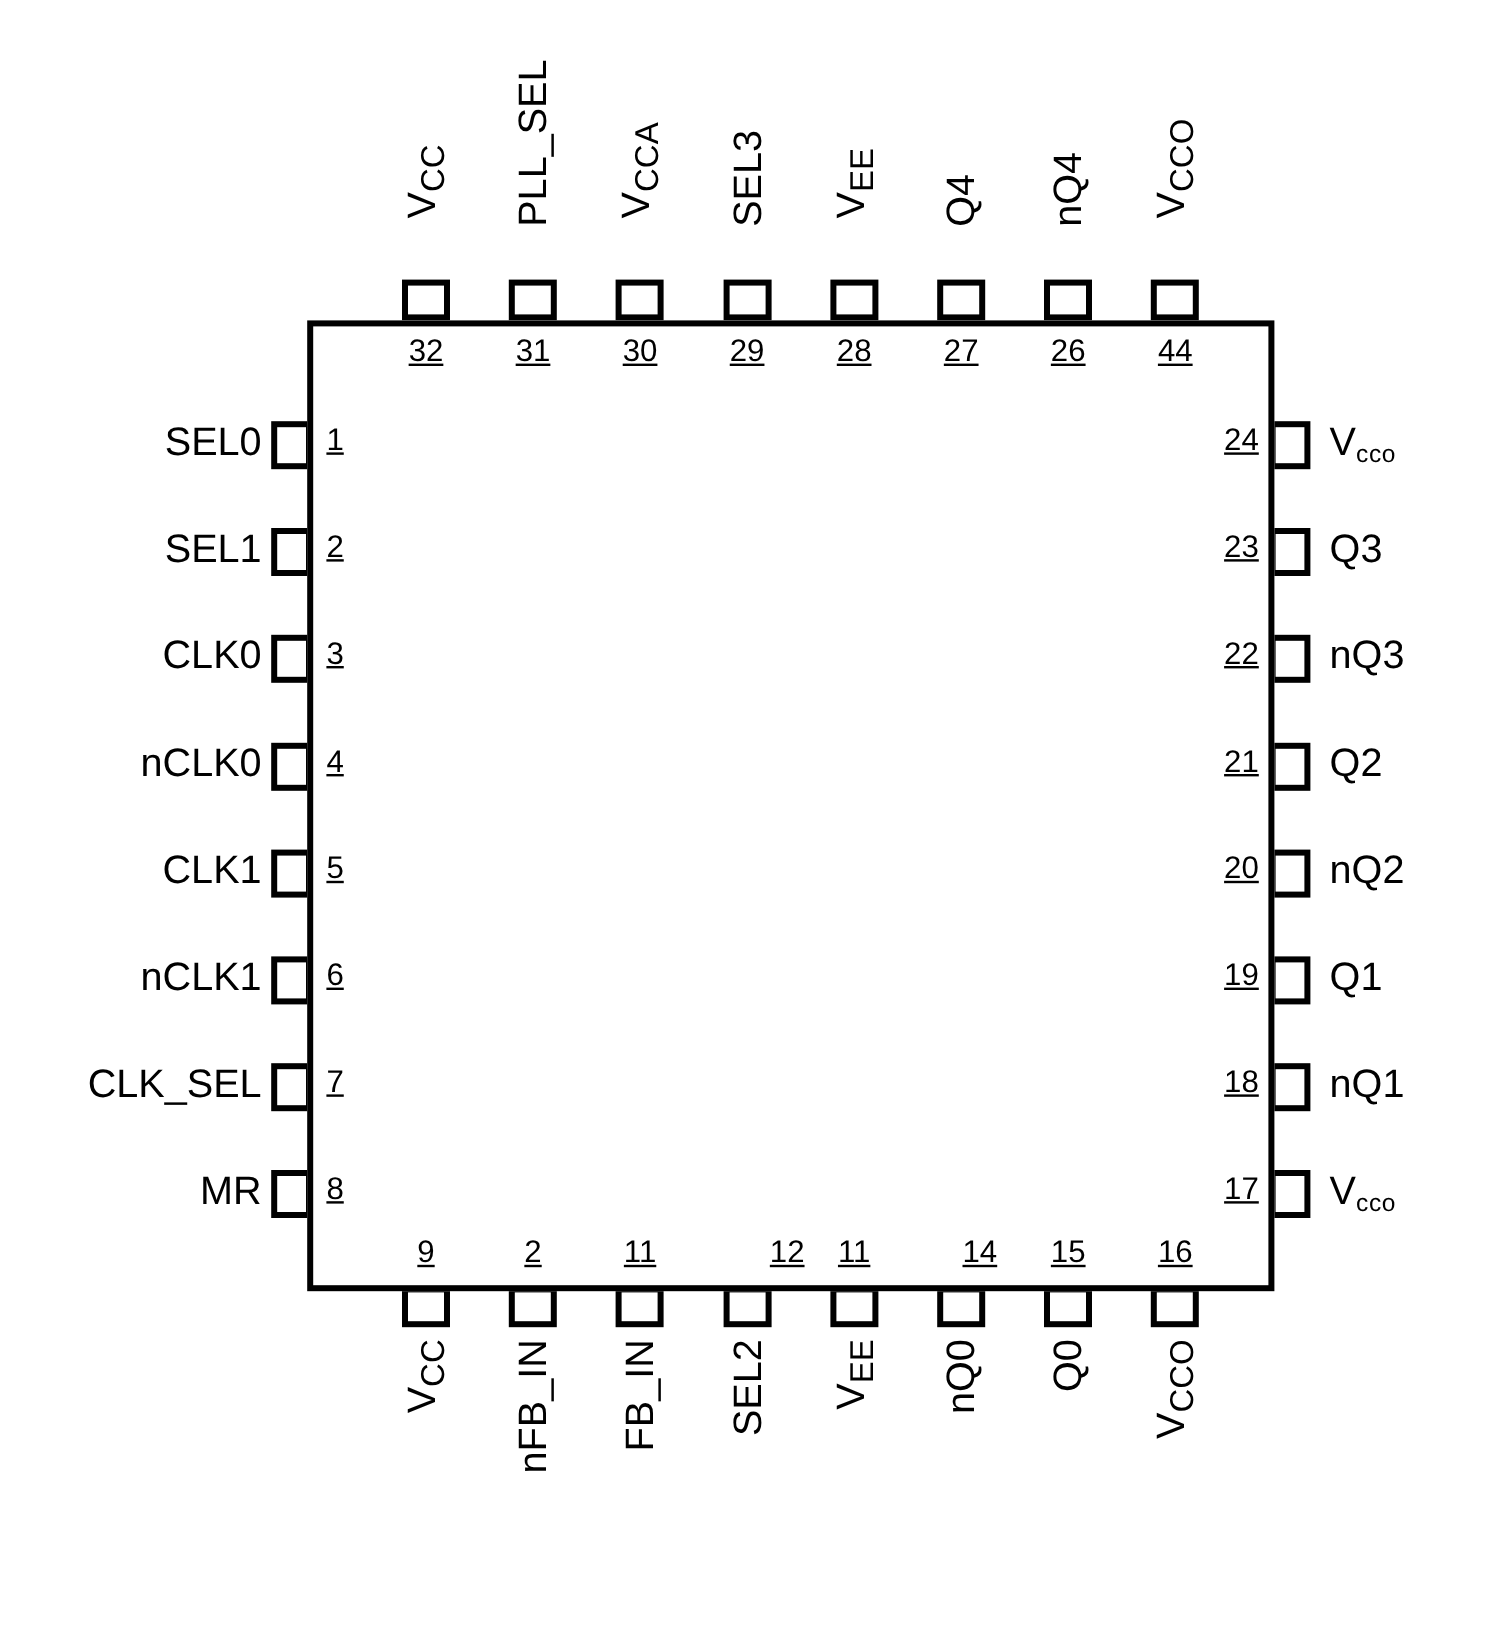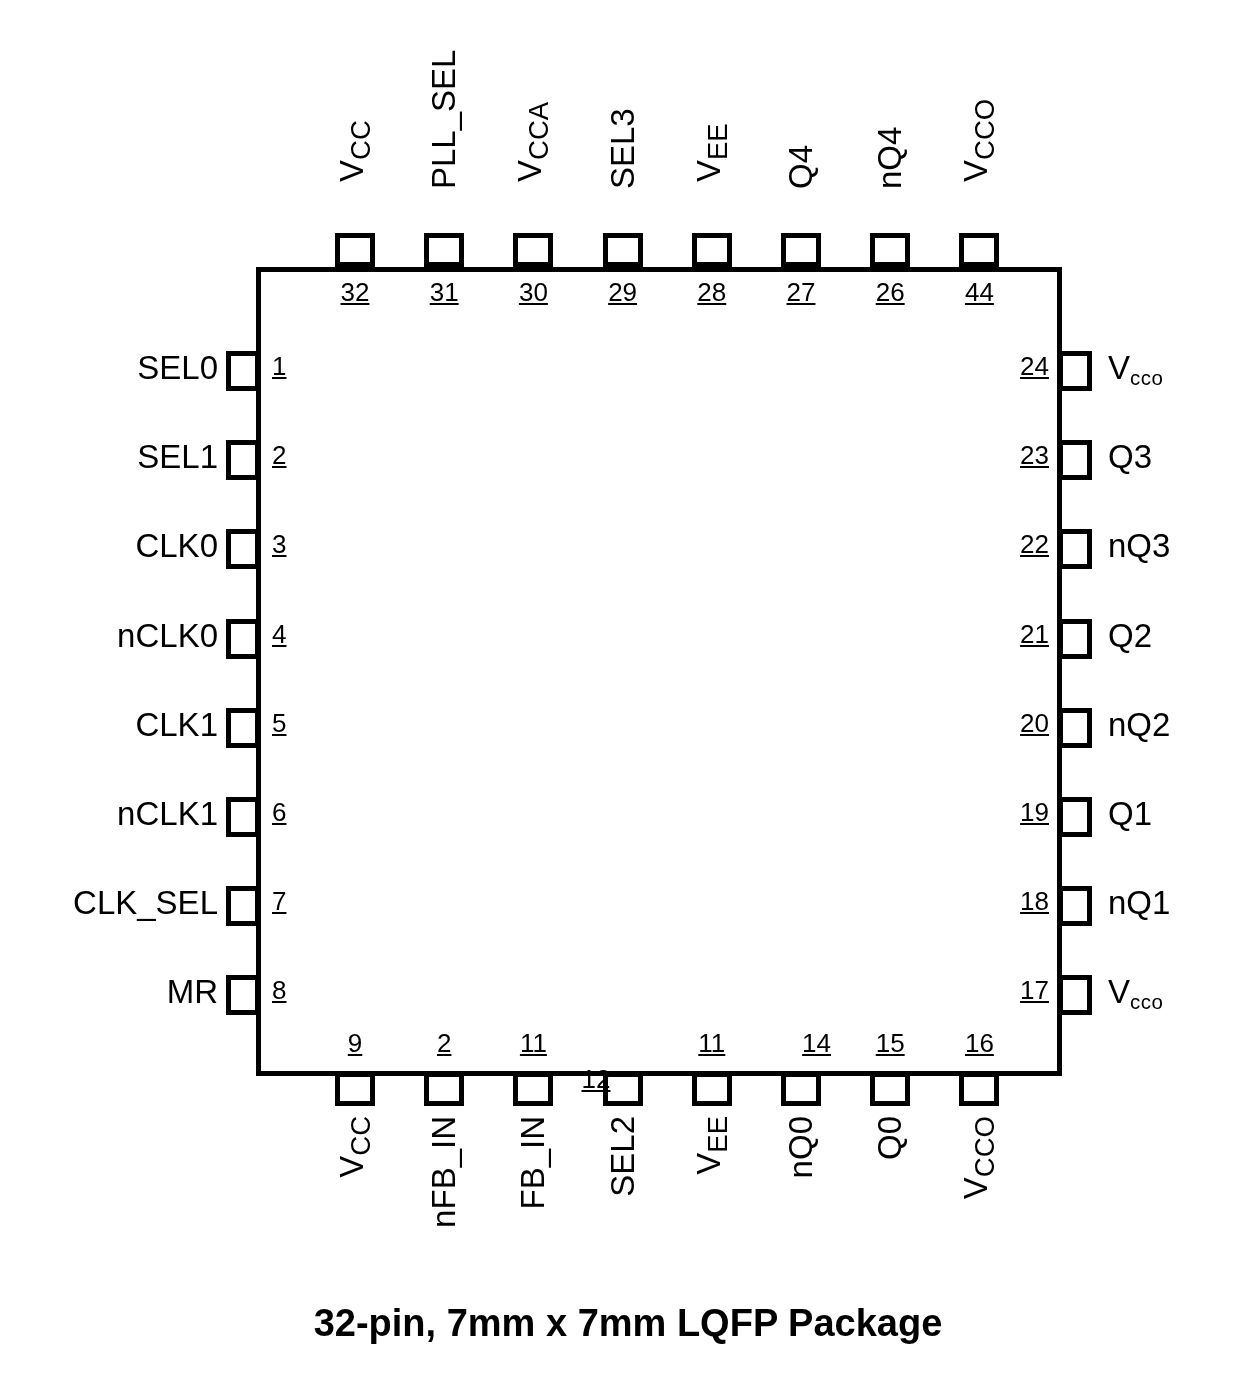--- a/index.html
+++ b/index.html
@@ -260,21 +260,21 @@
       <div class="pin-num bottom-num" style="left: 414.2px;">2</div>
       <div class="rot-wrap bottom-sig" style="left: 414.2px; top: 1116px; height: 230px;">
         <span class="rot-text">nFB_IN</span>
       </div>
       <div class="pad vert" style="left: 513.4px; top: 1072px;"></div>
       <div class="pin-num bottom-num" style="left: 503.4px;">11</div>
       <div class="rot-wrap bottom-sig" style="left: 503.4px; top: 1116px; height: 230px;">
         <span class="rot-text">FB_IN</span>
       </div>
       <div class="pad vert" style="left: 602.6px; top: 1072px;"></div>
-      <div class="pin-num bottom-num" style="left: 566px; margin-top: 36px;">12</div>
+      <div class="pin-num bottom-num" style="left: 626px;">12</div>
       <div class="rot-wrap bottom-sig" style="left: 592.6px; top: 1116px; height: 230px;">
         <span class="rot-text">SEL2</span>
       </div>
       <div class="pad vert" style="left: 691.8px; top: 1072px;"></div>
       <div class="pin-num bottom-num" style="left: 681.8px;">11</div>
       <div class="rot-wrap bottom-sig" style="left: 681.8px; top: 1116px; height: 230px;">
         <span class="rot-text">V<sub>EE</sub></span>
       </div>
       <div class="pad vert" style="left: 781px; top: 1072px;"></div>
       <div class="pin-num bottom-num" style="left: 771px; text-align: right;">14</div>
@@ -286,15 +286,14 @@
       <div class="rot-wrap bottom-sig" style="left: 860.2px; top: 1116px; height: 230px;">
         <span class="rot-text">Q0</span>
       </div>
       <div class="pad vert" style="left: 959.4px; top: 1072px;"></div>
       <div class="pin-num bottom-num" style="left: 949.4px;">16</div>
       <div class="rot-wrap bottom-sig" style="left: 949.4px; top: 1116px; height: 230px;">
         <span class="rot-text">V<sub>CCO</sub></span>
       </div>
     </div>
 
-  <div id="caption">32-pin, 7mm x 7mm LQFP Package</div>
 
 </div>
 
 </body></html>

